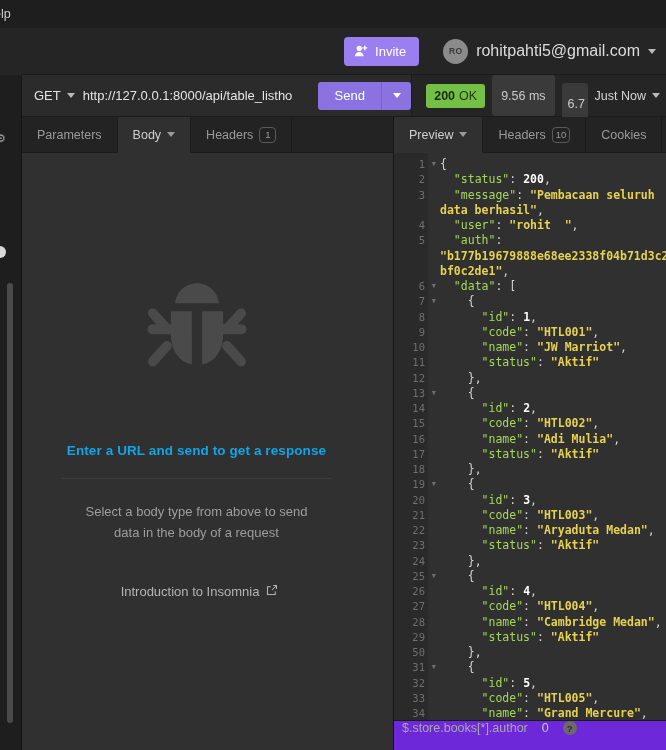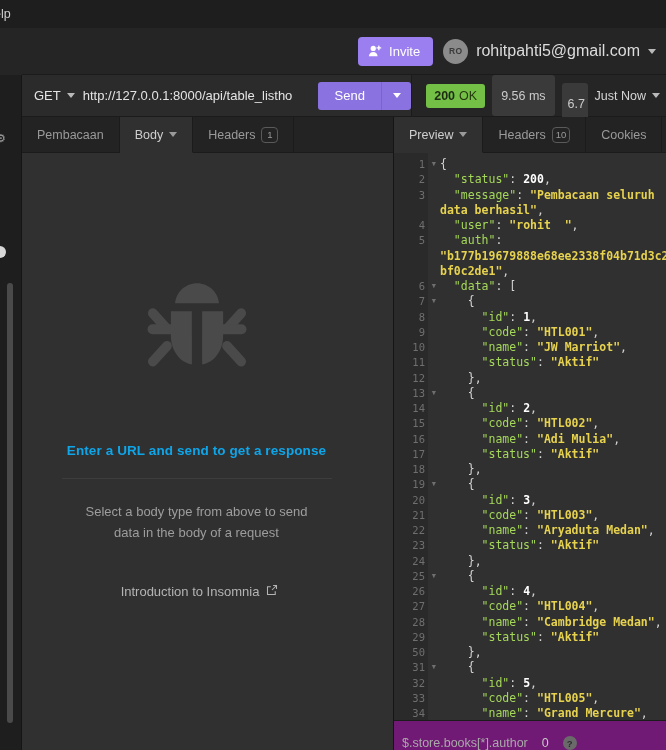--- a/index.html
+++ b/index.html
@@ -29,21 +29,21 @@
     background: #9b7ff0; color: #fff; border: none; border-radius: 4px;
     height: 29px; padding: 0 13px 0 10px; font-size: 13px;
     display: flex; align-items: center; gap: 7px; cursor: pointer;
     font-family: "Liberation Sans", sans-serif;
   }
   .invite-btn svg { display:block; }
   .acct { display: flex; align-items: center; gap: 8px; cursor: pointer; }
   .avatar {
     width: 25px; height: 25px; border-radius: 50%; background: #8b8b8b;
     color: #3a3a3a; font-size: 8.5px; font-weight: bold;
-    display: flex; align-items: center; justify-content: center; letter-spacing: .3px;
+    display: flex; align-items: center; justify-content: center; letter-spacing: .3px; margin-left: 14px;
   }
   .acct-email { font-size: 16px; color: #dcdcdc; }
   .caret { width: 0; height: 0; border-left: 4.5px solid transparent; border-right: 4.5px solid transparent;
            border-top: 5px solid #b9b9b9; }
 
   
   .urlrow {
     height: 42px; flex: 0 0 42px; display: flex; align-items: stretch;
     background: #252525; border-bottom: 1px solid #1b1b1b;
   }
@@ -143,22 +143,22 @@
     font-size: 11.5px; line-height: 15.25px; white-space: pre; overflow: hidden;
     min-width: 0;
   }
   .ln { height: 15.25px; }
   .k { color: #a5d85a; }
   .s { color: #e6d24e; font-weight: bold; }
   .n { color: #ffffff; font-weight: bold; }
   .p { color: #d4d4d4; }
 
   .filterbar {
-    flex: 0 0 30px; height: 30px; background: #701a75; border-top: 1px solid #1b1b1b;
-    display: flex; align-items: flex-end; gap: 14px; padding: 0 10px 0 8px;
+    flex: 0 0 30px; height: 30px; background: #6d28d9; border-top: 1px solid #1b1b1b;
+    display: flex; align-items: flex-start; gap: 14px; padding: 0 10px 0 8px;
   }
   .filter-input { font-size: 12.5px; color: #a9a9a9; flex: 0 0 auto; }
   .filter-count { font-size: 12.5px; color: #c8c8c8; }
   .help-dot {
     width: 14px; height: 14px; border-radius: 50%; background: #6a6a6a; color: #2b2b2b;
     font-size: 9.5px; display: flex; align-items: center; justify-content: center;
     font-weight: bold; cursor: pointer;
   }
 
   
@@ -238,21 +238,21 @@
         <span>Just Now</span>
         <span class="caret"></span>
       </div>
     </div>
   </div>
 
   <div class="tabsrow">
     <div class="tabs-left">
       <div class="leftrail"></div>
       <div class="tab">
-        <span>Pembacaan</span>
+        <span>Parameters</span>
       </div>
       <div class="tab active">
         <span>Body</span>
         <span class="caret"></span>
       </div>
       <div class="tab">
         <span>Headers</span>
         <span class="tab-count">1</span>
       </div>
       <div class="tabs-spacer"></div>

